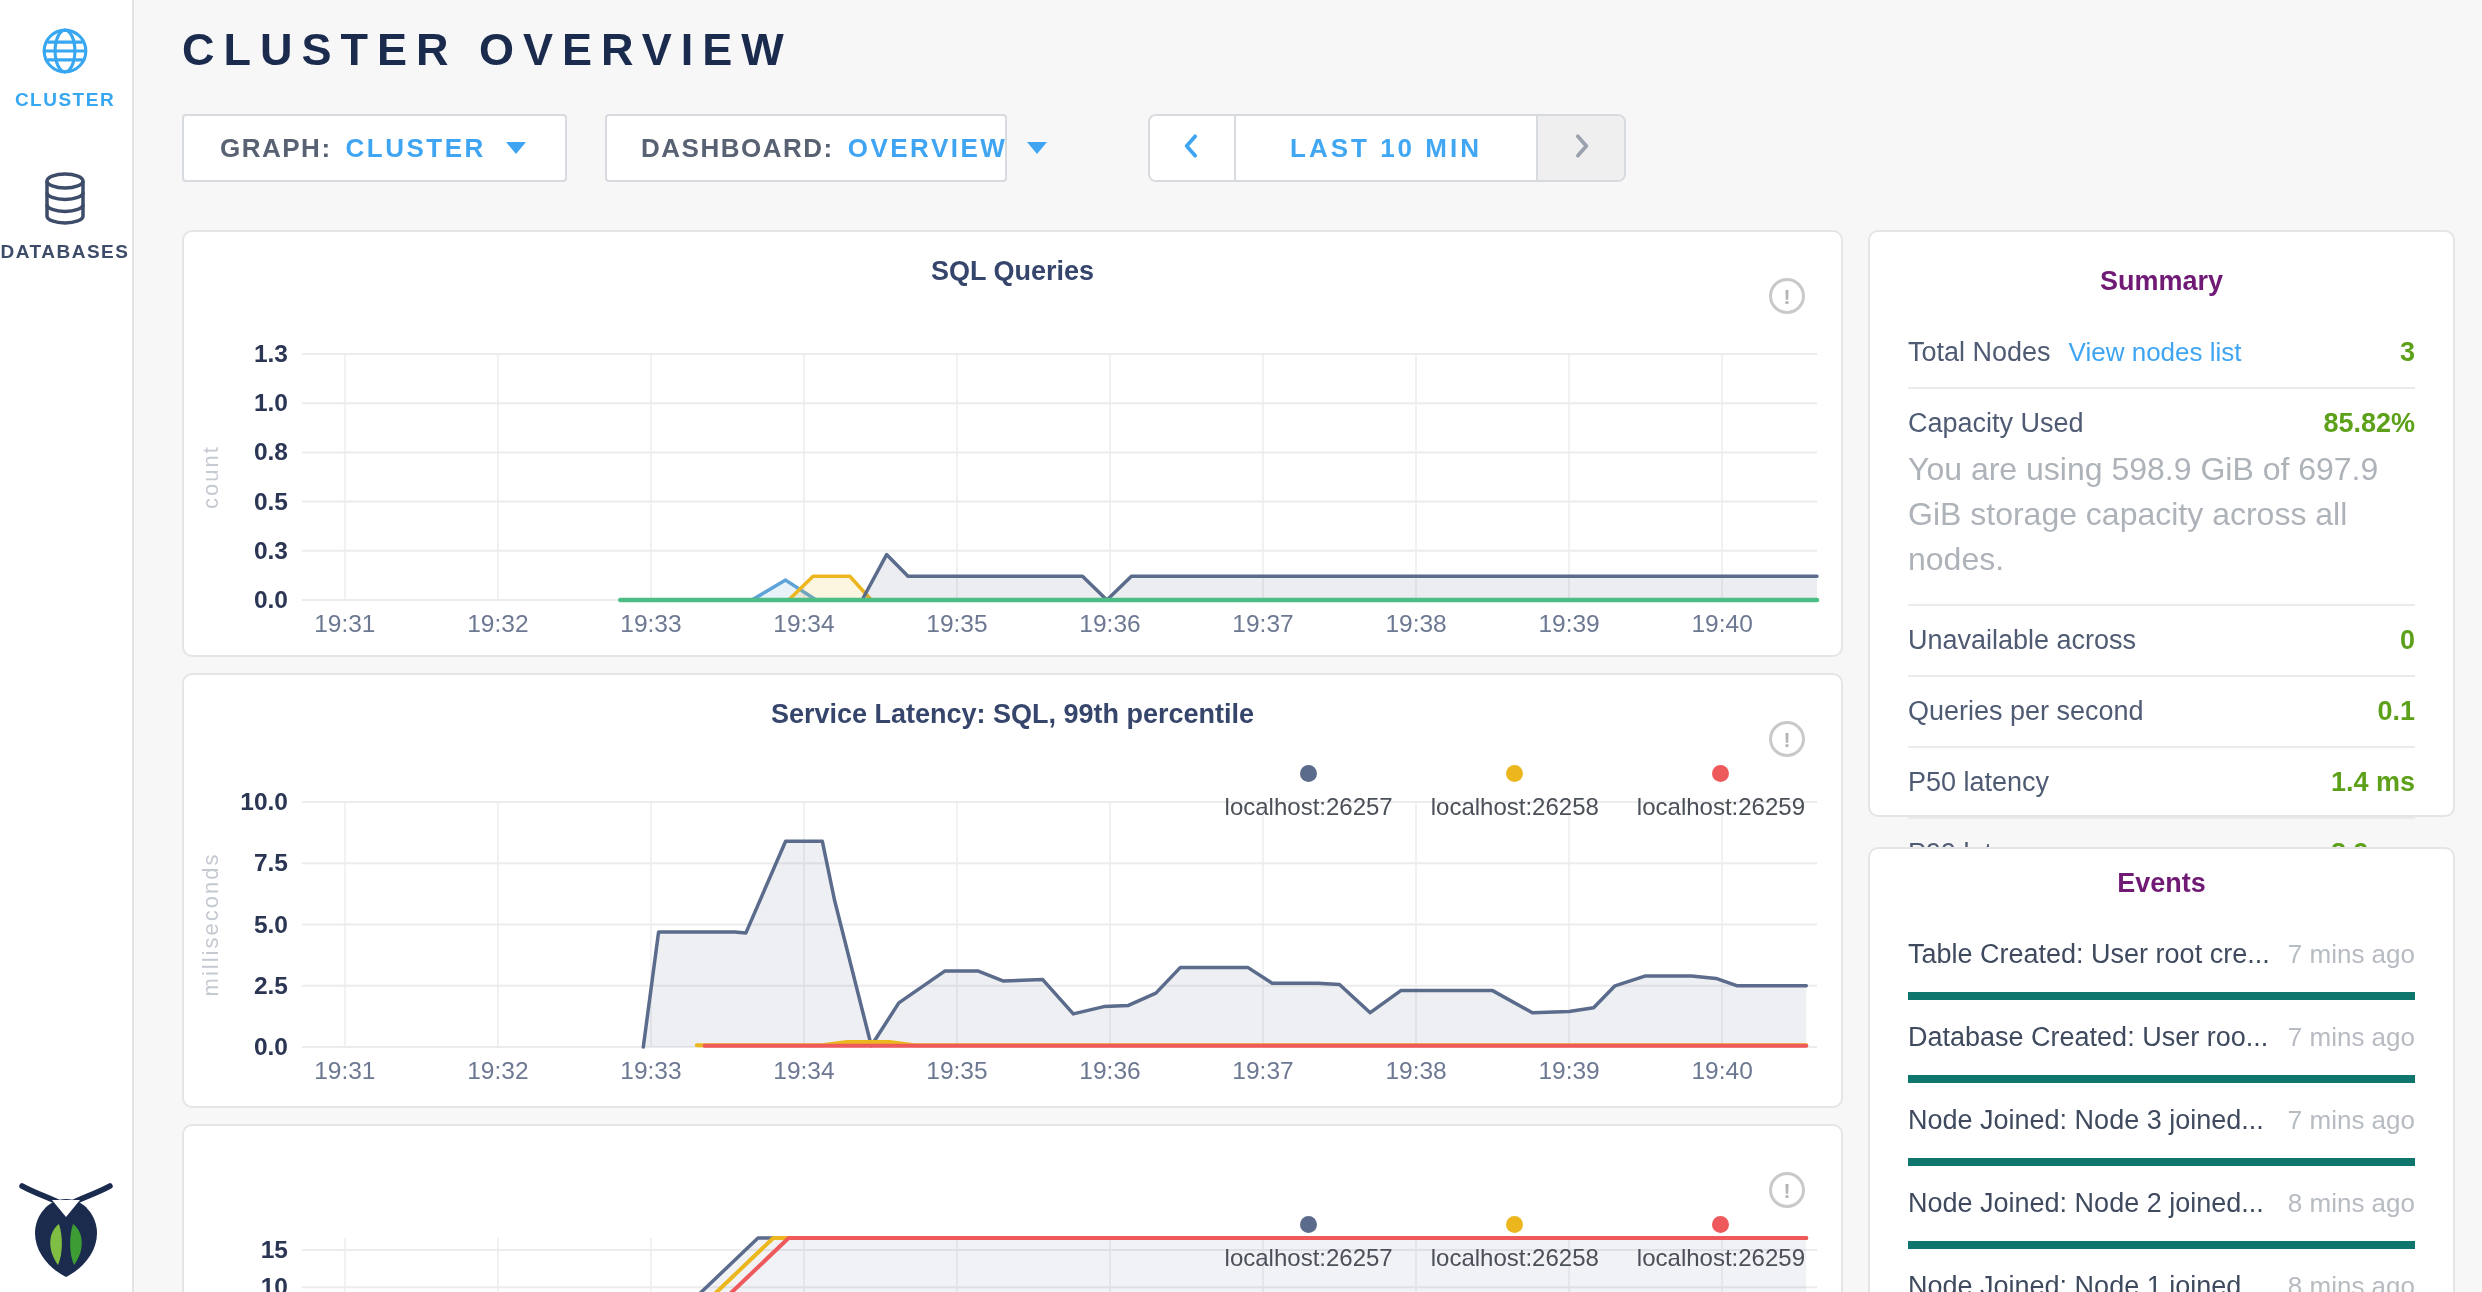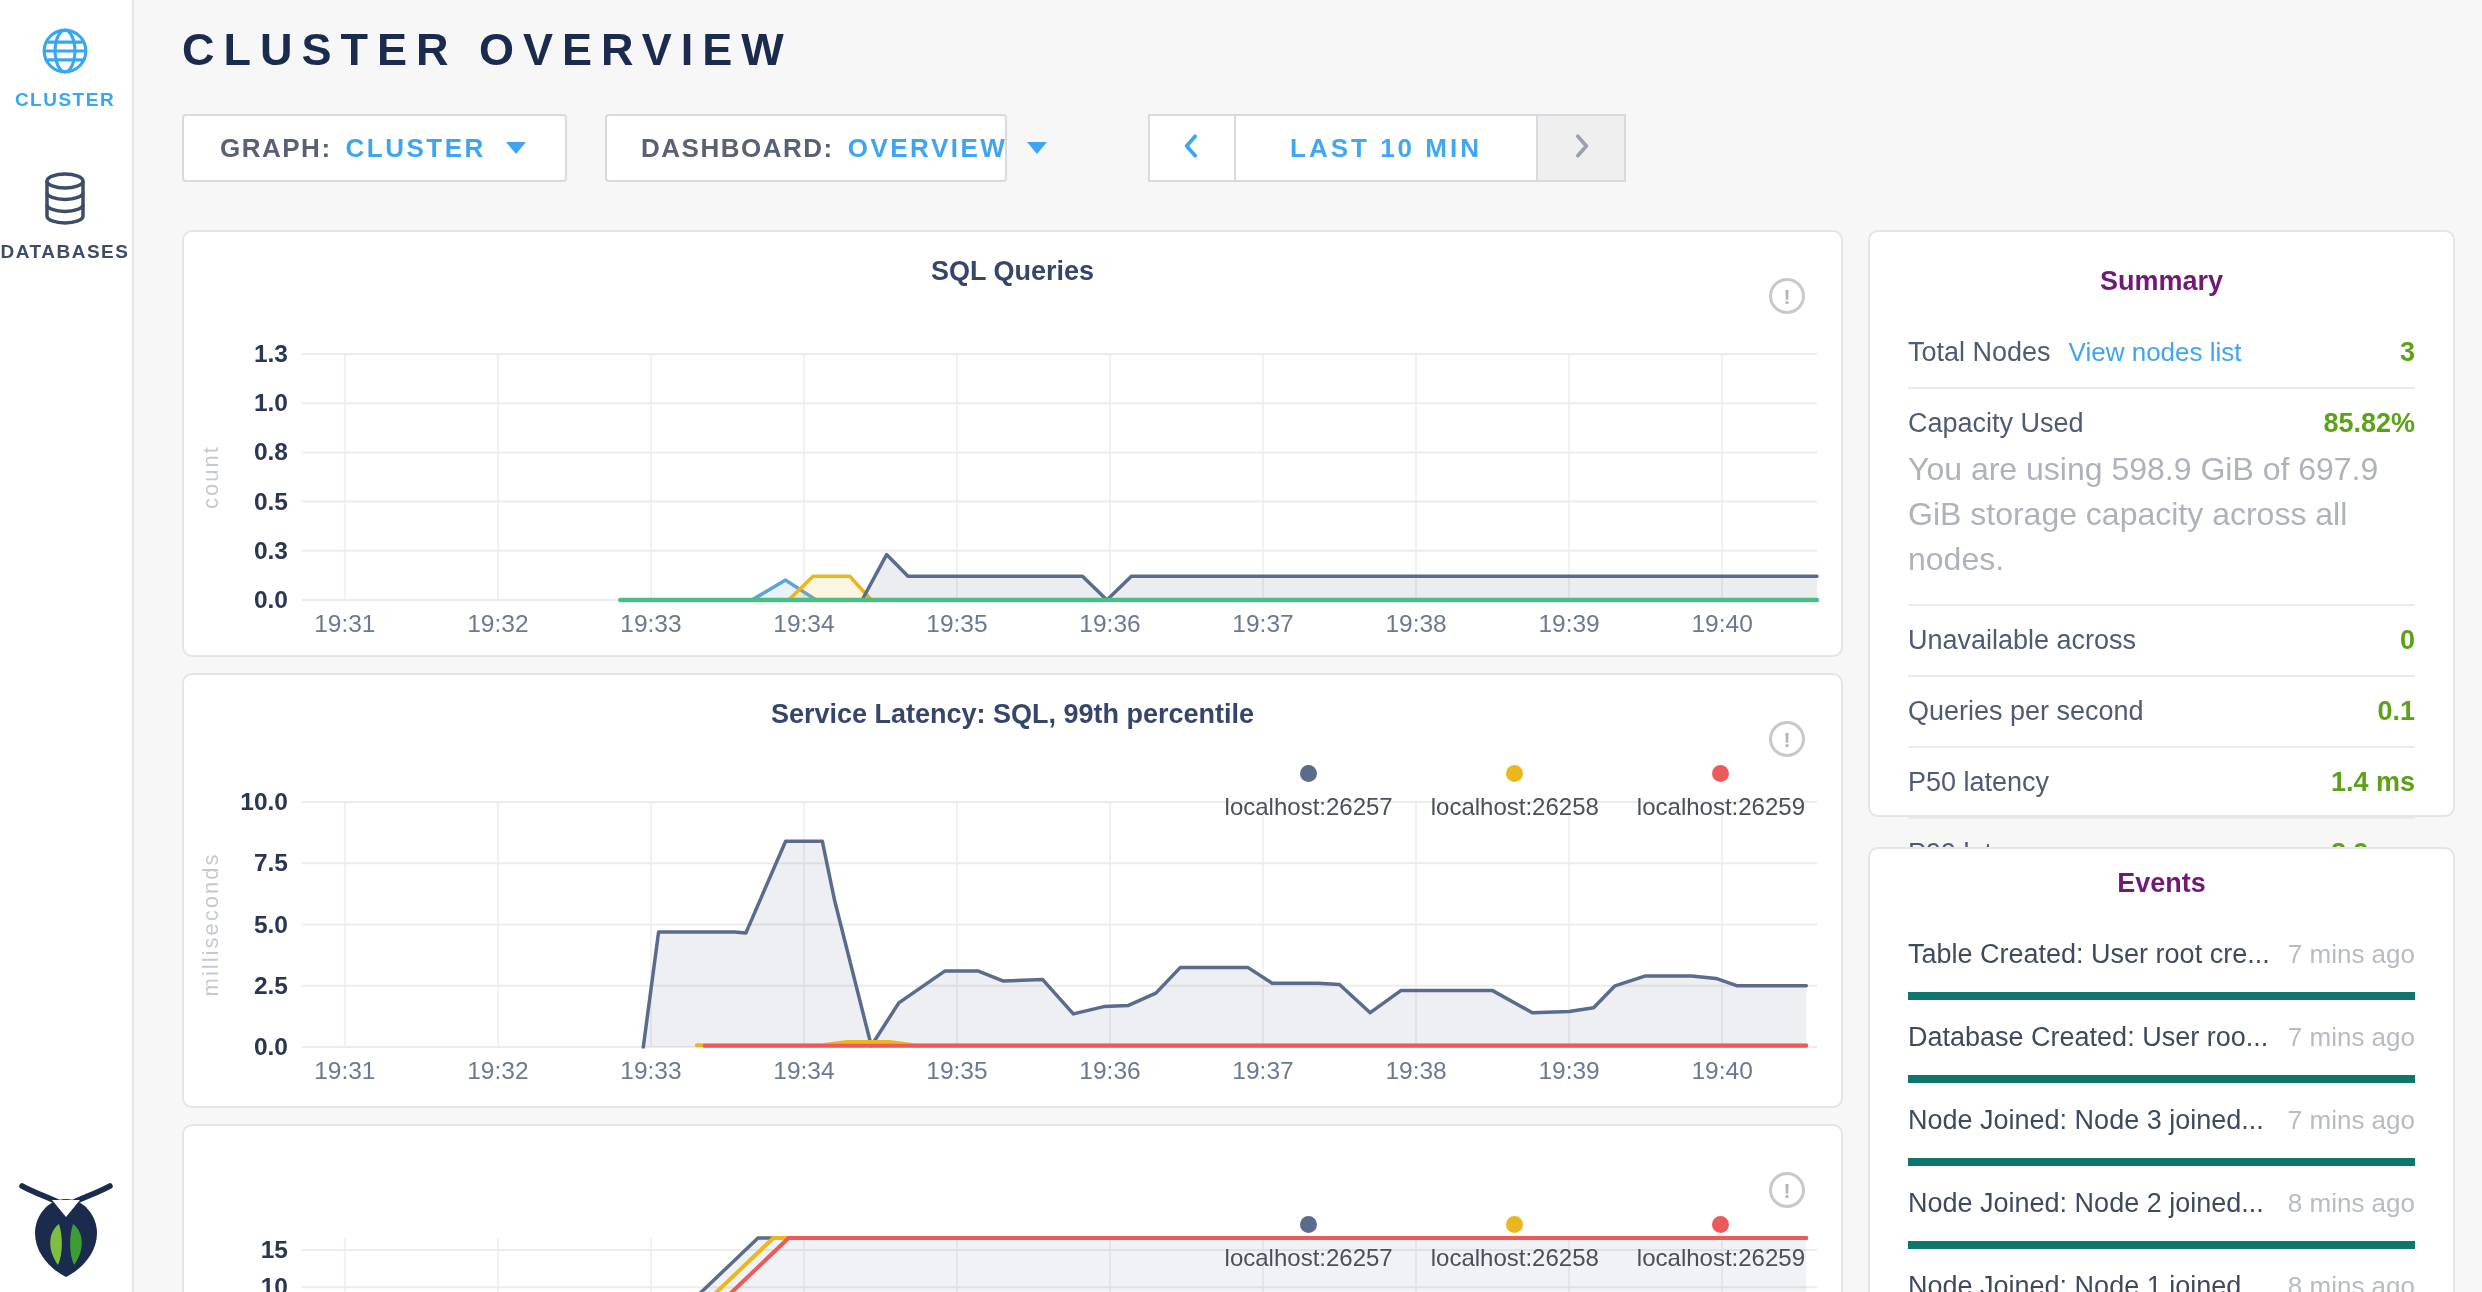--- a/index.html
+++ b/index.html
@@ -29,21 +29,21 @@
               border:2px solid #d7dadf; border-radius:4px; display:flex; align-items:center;
               cursor:pointer; }
   .dd-graph { left:182px; width:385px; padding-left:36px; }
   .dd-dashboard { left:605px; width:402px; padding-left:34px; }
   .dd-label { font-size:26px; font-weight:700; color:#596273; letter-spacing:1.5px; }
   .dd-value { font-size:26px; font-weight:700; color:#3fa5f2; letter-spacing:2.5px; margin-left:14px; }
   .caret-down { margin-left:20px; width:0; height:0; border-left:10px solid transparent;
                 border-right:10px solid transparent; border-top:12px solid #3fa5f2; }
 
   .timepicker { position:absolute; left:1148px; top:114px; width:478px; height:68px;
-                background:#fff; border:2px solid #d7dadf; border-radius:0;
+                background:#fff; border:2px solid #d7dadf; border-radius:8px;
                 display:flex; overflow:hidden; }
   .tp-btn { display:flex; align-items:center; justify-content:center; cursor:pointer; }
   .tp-prev { width:86px; border-right:2px solid #d7dadf; background:#fff; }
   .tp-range { flex:1; font-size:26px; font-weight:700; letter-spacing:3px; color:#41a7f3; }
   .tp-next { width:88px; border-left:2px solid #d7dadf; background:#efeff0; }
 
   
   .card { position:absolute; background:#fff; border:2px solid #e5e5e7; border-radius:10px; }
   #card-sql      { left:182px;  top:230px;  width:1661px; height:427px; }
   #card-latency  { left:182px;  top:673px;  width:1661px; height:435px; }

